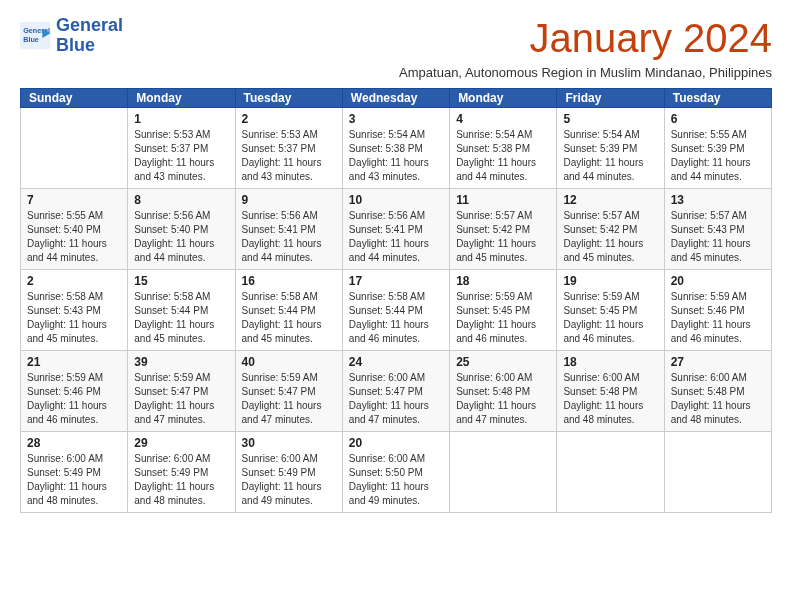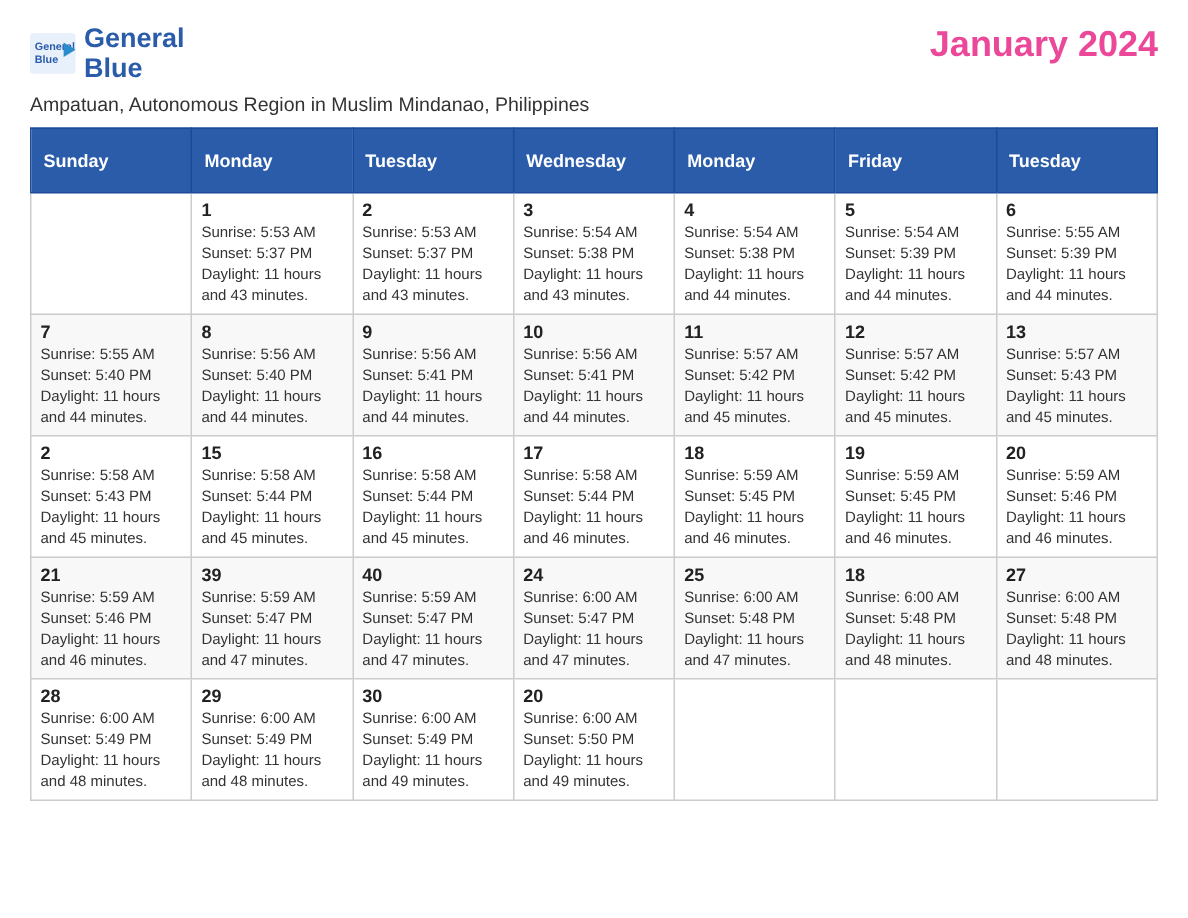--- a/index.html
+++ b/index.html
@@ -27,47 +27,47 @@
     .logo-icon {
       width: 32px;
       height: 28px;
       margin-right: 4px;
     }
     .title-section {
       text-align: right;
       margin-bottom: 2px;
     }
     .month-title {
-      font-size: 24px;
-      font-weight: bold;
-      color: #ec4899;
+      font-size: 40px;
+      font-weight: normal;
+      color: #c2410c;
     }
     .subtitle {
       font-size: 13px;
       color: #333;
-      text-align: left;
+      text-align: right;
       margin-bottom: 8px;
       font-weight: normal;
     }
     .top-header {
       display: flex;
       justify-content: space-between;
       align-items: flex-start;
       margin-bottom: 2px;
     }
     .calendar-table {
       width: 100%;
       border-collapse: collapse;
       font-size: 11px;
     }
     .calendar-table th {
       background-color: #2a5caa;
       color: #fff;
       text-align: left;
-      padding: 14px 8px;
+      padding: 2px 8px;
       font-size: 12px;
       font-weight: bold;
       border: 1px solid #1a4a99;
     }
     .calendar-table td {
       border: 1px solid #ccc;
       padding: 4px 6px;
       vertical-align: top;
       width: calc(100% / 7);
       height: 80px;

